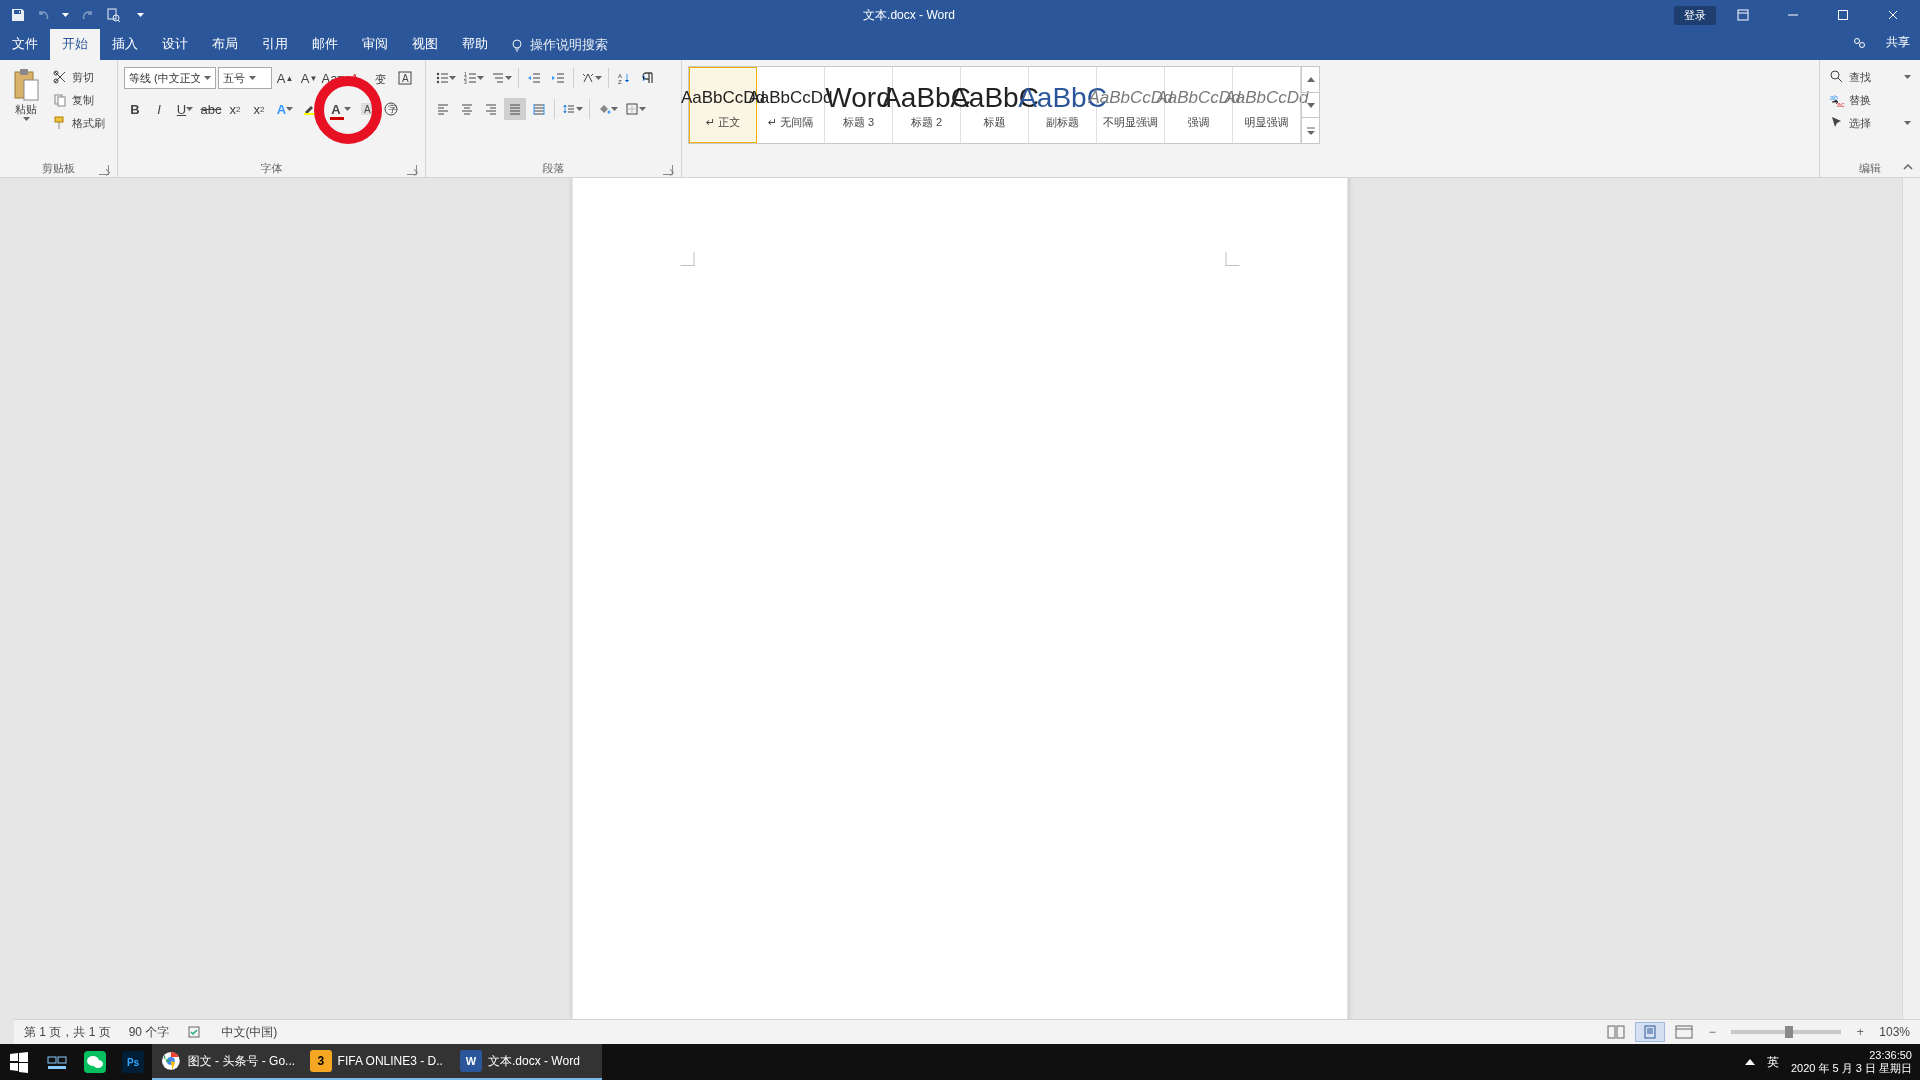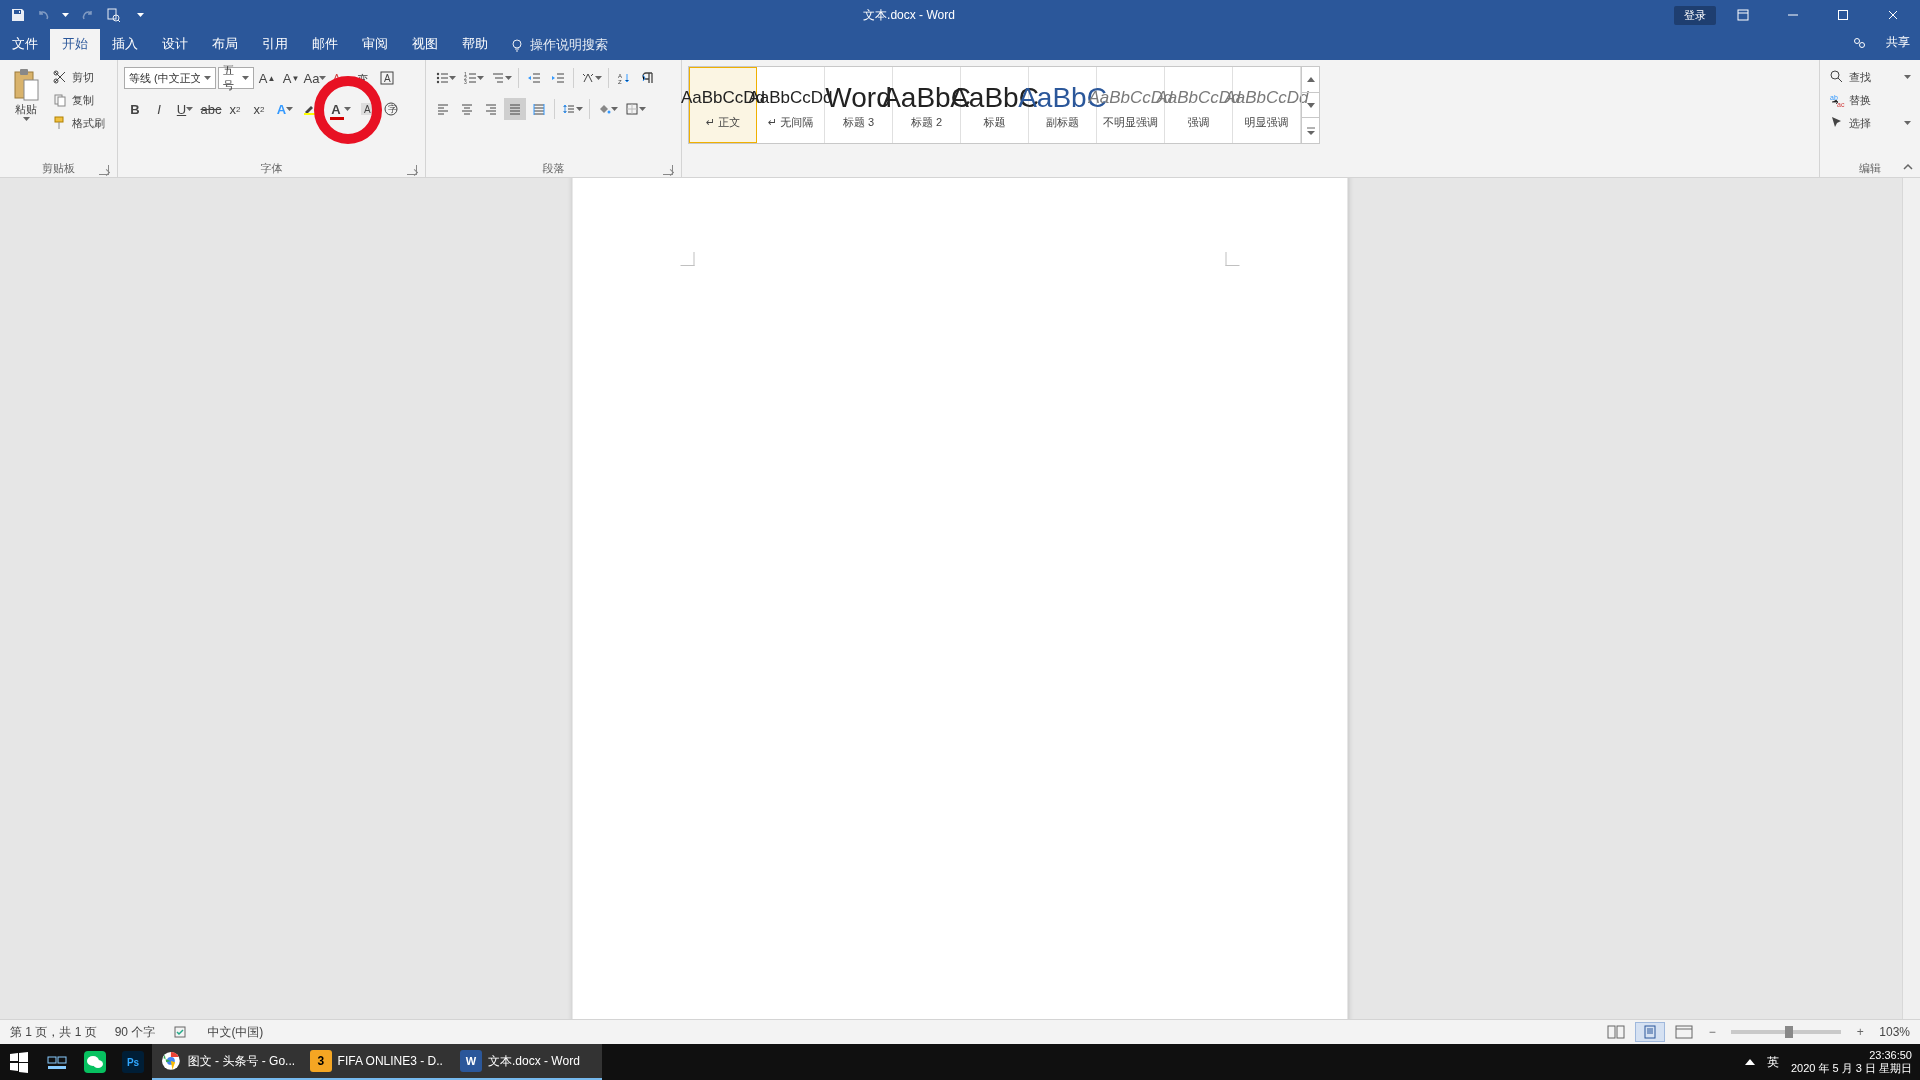--- a/index.html
+++ b/index.html
@@ -70,21 +70,21 @@
 
 .doc-area { position:absolute; top:178px; left:0; right:0; bottom:36px; background:#e6e6e6; overflow:hidden; }
 .page { position:absolute; left:50%; transform:translateX(-50%); top:-10px; width:775px; height:1000px; background:#fff; box-shadow:0 0 6px rgba(0,0,0,.2); }
 .page .corner { position:absolute; width:14px; height:14px; }
 .page .corner.tl { left:108px; top:84px; border-left:1px solid #c0c0c0; border-top:1px solid #c0c0c0; transform:rotate(180deg);}
 .page .corner.tr { right:108px; top:84px; border-right:1px solid #c0c0c0; border-top:1px solid #c0c0c0; transform:rotate(180deg);}
 
 .vscroll { position:absolute; right:0; top:178px; bottom:36px; width:18px; background:#f0f0f0; border-left:1px solid #d8d8d8; }
 
 
-.statusbar { position:absolute; left:0; right:0; bottom:36px; height:25px; background:#f3f3f3; border-top:1px solid #d4d4d4; display:flex; align-items:center; font-size:12px; color:#444; padding:0 10px; gap:18px; }
+.statusbar { position:absolute; left:14px; right:0; bottom:36px; height:25px; background:#f3f3f3; border-top:1px solid #d4d4d4; display:flex; align-items:center; font-size:12px; color:#444; padding:0 10px; gap:18px; }
 .statusbar .right { margin-left:auto; display:flex; align-items:center; gap:4px; }
 .viewbtn { width:30px; height:20px; display:flex; align-items:center; justify-content:center; border:1px solid transparent; }
 .viewbtn.active { background:#d5e1f2; border-color:#9fb8dc; }
 .zoom-track { width:110px; height:4px; background:#c9c9c9; position:relative; margin:0 6px; }
 .zoom-thumb { position:absolute; top:-4px; left:54px; width:8px; height:12px; background:#888; }
 .zbtn { width:18px; text-align:center; color:#666; }
 
 
 .taskbar { position:absolute; left:0; right:0; bottom:0; height:36px; background:#101010; display:flex; align-items:center; color:#fff; font-size:12px; }
 .tb-item { height:36px; display:flex; align-items:center; padding:8px 8px; gap:6px; }
@@ -251,21 +251,21 @@
     <div class="group-body" style="flex-direction:column;align-items:stretch">
       <div class="font-row1">
         <div class="combo" style="width:92px">
             <span style="overflow:hidden;white-space:nowrap;width:72px">等线 (中文正文)</span>
             <span class="drop-caret cbtn">
               <svg viewBox="0 0 7 4">
                 <path fill="#666" d="M0 0h7L3.5 4z"></path>
               </svg>
             </span>
           </div>
-        <div class="combo" style="width:36px">
+        <div class="combo" style="width:54px">
             <span>五号</span>
             <span class="drop-caret cbtn">
               <svg viewBox="0 0 7 4">
                 <path fill="#666" d="M0 0h7L3.5 4z"></path>
               </svg>
             </span>
           </div>
         <div class="sbtn" title="A^">A<sup style="font-size:8px">▲</sup></div>
         <div class="sbtn">A<sup style="font-size:8px">▼</sup></div>
         <div class="sbtn">Aa<span class="drop-caret">

